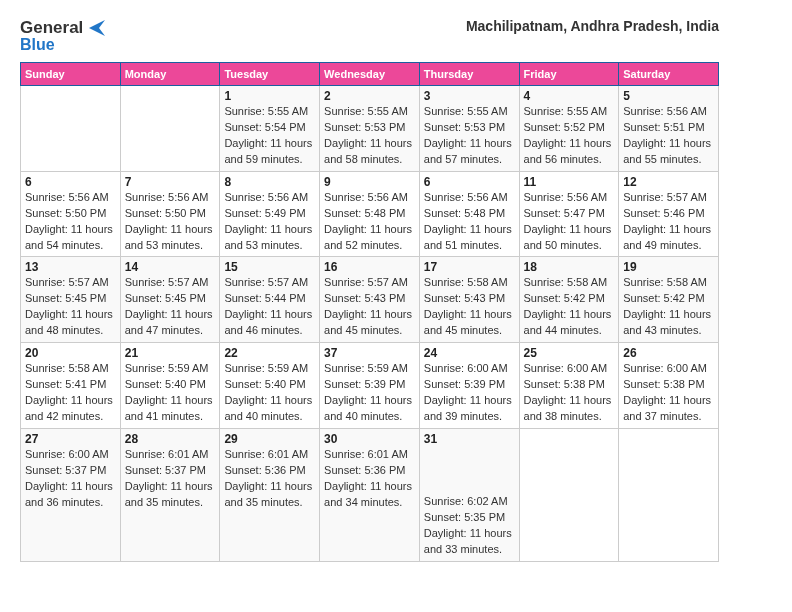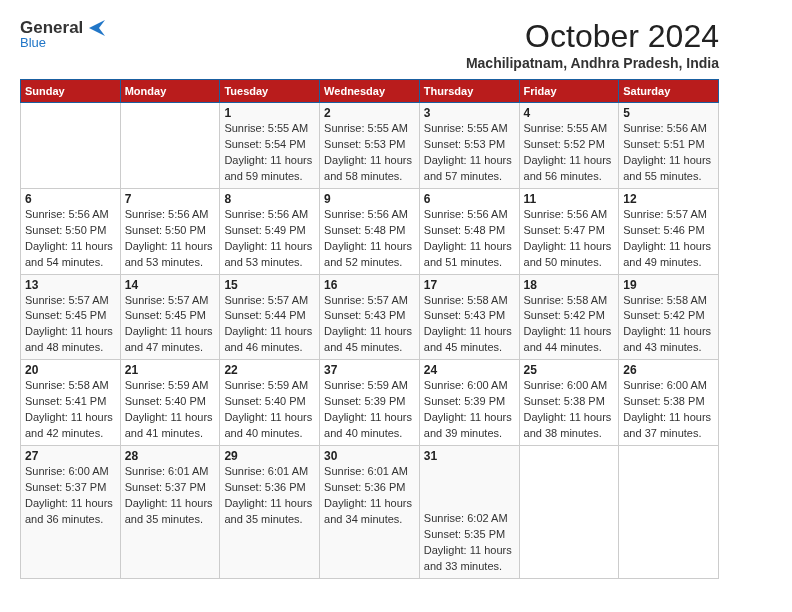--- a/index.html
+++ b/index.html
@@ -39,21 +39,21 @@
       color: #333;
       font-weight: bold;
       margin-left: 30px;
     }
     table {
       width: 100%;
       border-collapse: collapse;
       table-layout: fixed;
     }
     thead tr th {
-      background: #b91c1c;
+      background: #ec4899;
       color: #fff;
       font-size: 11px;
       font-weight: bold;
       padding: 5px 4px;
       text-align: left;
       border: 1px solid #1a5fa0;
     }
     tbody tr td {
       border: 1px solid #ccc;
       vertical-align: top;
@@ -87,24 +87,23 @@
   <div class="header">
     <div class="logo">
       <div style="display:flex;align-items:center;gap:2px;">
         <div style="font-size:17px;font-weight:bold;color:#333;line-height:1.15;">
           <span style="color:#333;">General</span>
         </div>
         <svg width="20" height="16" viewBox="0 0 20 16">
           <polygon points="4,8 20,0 14,8 20,16" fill="#2176c7"></polygon>
         </svg>
       </div>
-      <div style="font-size:13px;font-weight:normal;color:#2176c7;line-height:1.15;margin-top:-2px;">Blue</div>
+      <div style="font-size:16px;font-weight:bold;color:#2176c7;line-height:1.15;margin-top:-2px;">Blue</div>
     </div>
     <div class="title-block">
-      <div class="month-title">October 2024</div>
       <div class="location">Machilipatnam, Andhra Pradesh, India</div>
     </div>
   </div>
 
   <table>
     <thead>
       <tr>
       <th>Sunday</th>
           <th>Monday</th>
           <th>Tuesday</th>

